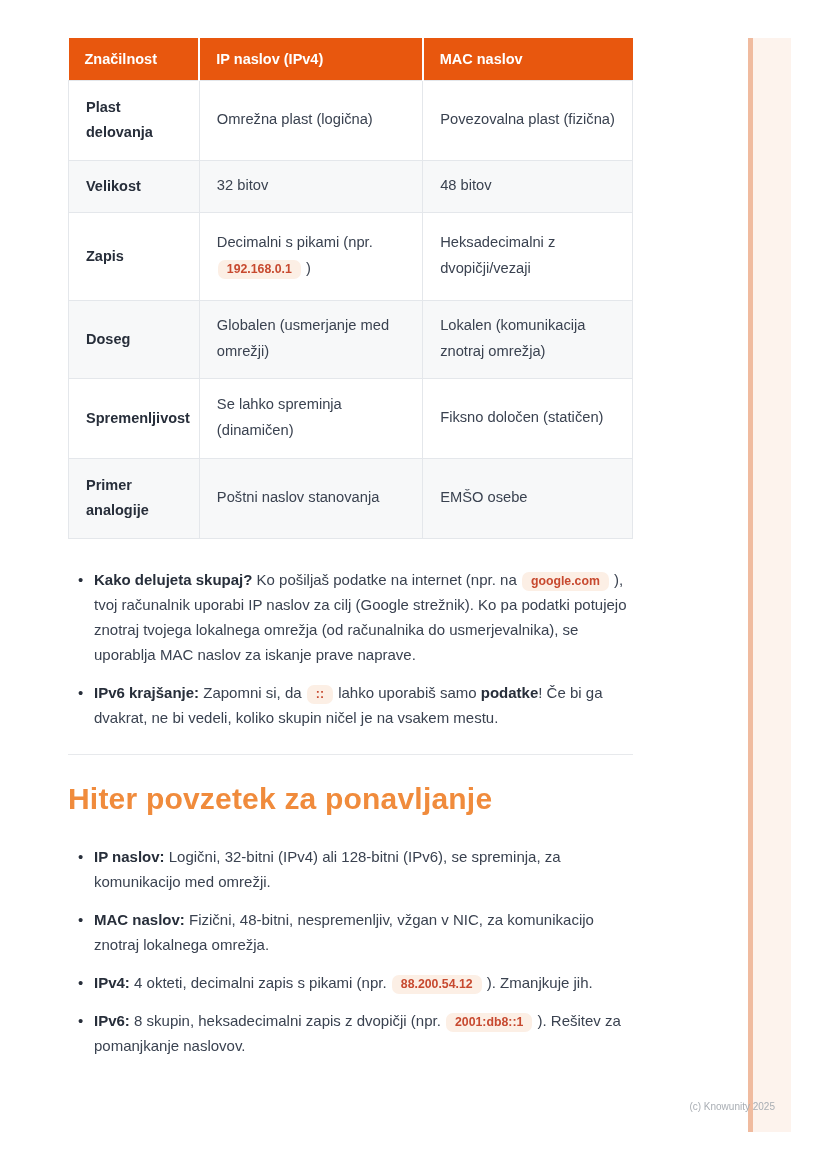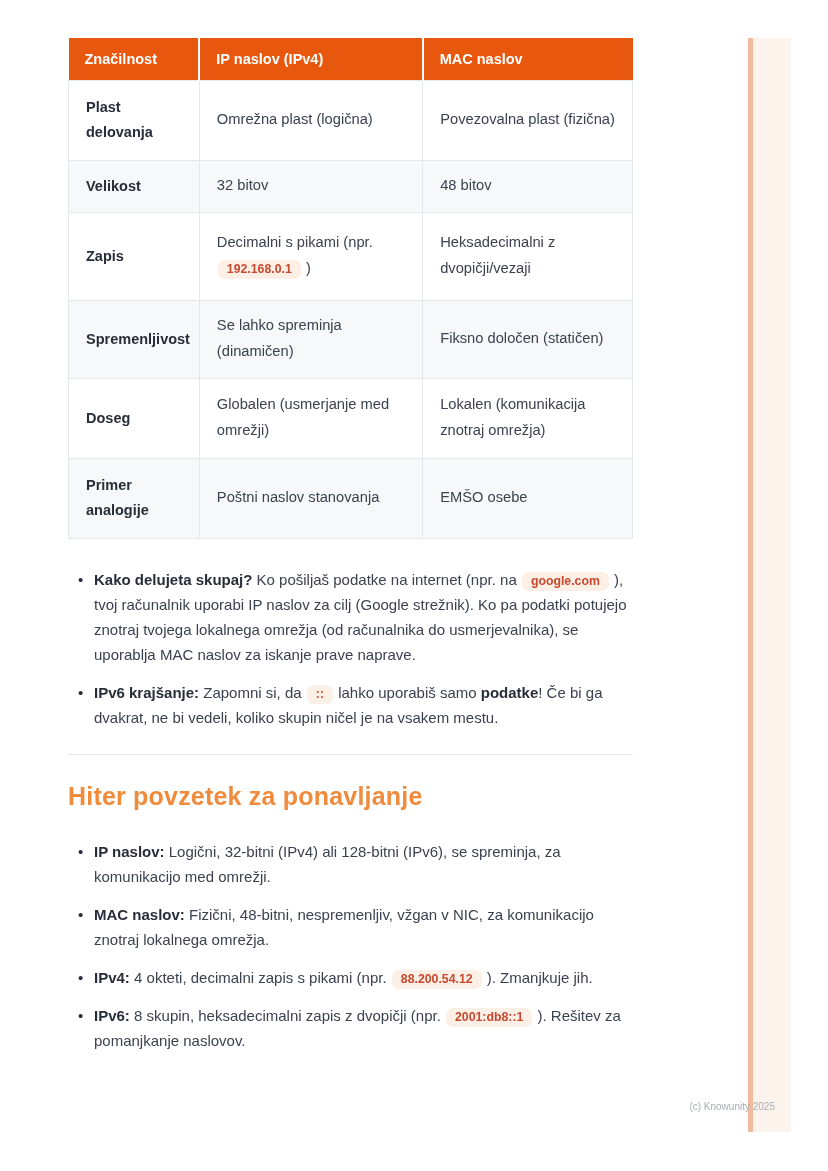--- a/index.html
+++ b/index.html
@@ -108,21 +108,21 @@
     color:var(--bold-text);
   }
   ul.bullets strong{color:var(--bold-text);}
   hr.divider{
     border:none;
     border-top:1px solid var(--divider);
     margin:24px 0 27px 0;
   }
   h2.summary-heading{
     color:var(--heading);
-    font-size:25px;
+    font-size:30px;
     font-weight:bold;
     margin:0 0 22px 0;
     letter-spacing:0.2px;
   }
   .footer{
     position:absolute;
     top:1101px;
     right:53px;
     font-size:10px;
     color:var(--footer-text);
@@ -160,28 +160,28 @@
             <td class="feat">Velikost</td>
             <td><span>32 bitov</span></td>
             <td><span>48 bitov</span></td>
           </tr>
           <tr>
             <td class="feat">Zapis</td>
             <td><span>Decimalni s pikami (npr. </span><code class="chip">192.168.0.1</code><span> )</span></td>
             <td><span>Heksadecimalni z dvopičji/vezaji</span></td>
           </tr>
           <tr>
+            <td class="feat">Doseg</td>
+            <td><span>Globalen (usmerjanje med omrežji)</span></td>
+            <td><span>Lokalen (komunikacija znotraj omrežja)</span></td>
+          </tr>
+          <tr>
             <td class="feat">Spremenljivost</td>
             <td><span>Se lahko spreminja (dinamičen)</span></td>
             <td><span>Fiksno določen (statičen)</span></td>
-          </tr>
-          <tr>
-            <td class="feat">Doseg</td>
-            <td><span>Globalen (usmerjanje med omrežji)</span></td>
-            <td><span>Lokalen (komunikacija znotraj omrežja)</span></td>
           </tr>
           <tr>
             <td class="feat">Primer analogije</td>
             <td><span>Poštni naslov stanovanja</span></td>
             <td><span>EMŠO osebe</span></td>
           </tr>
         </tbody>
     </table>
 
     <ul class="bullets" id="notes-list">

